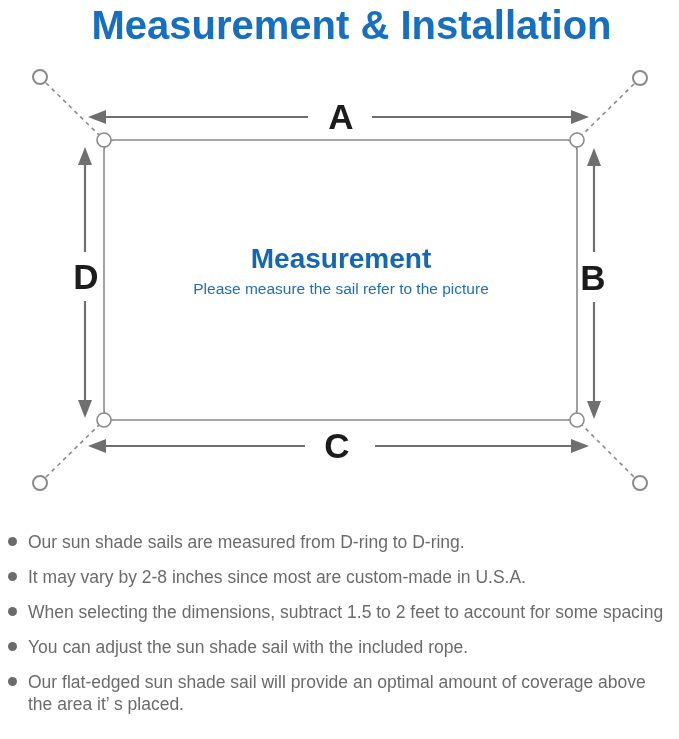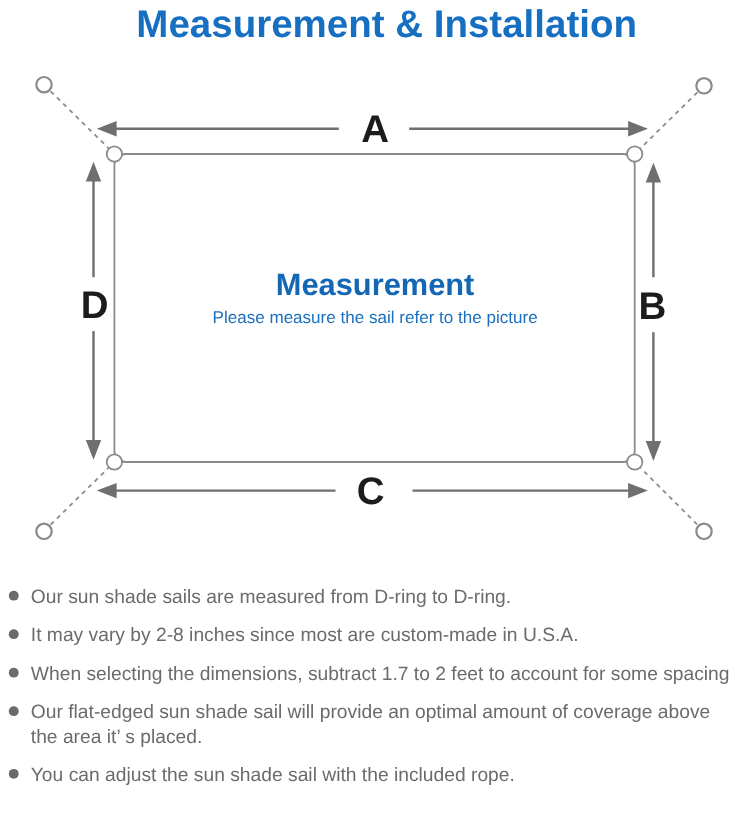--- a/index.html
+++ b/index.html
@@ -20,21 +20,21 @@
     background: #ffffff;
     overflow: hidden;
     font-family: "Liberation Sans", sans-serif;
   }
   .title {
     position: absolute;
     top: 3px;
     left: 0;
     width: 100%;
     text-align: center;
-    font-size: 35px;
+    font-size: 40px;
     font-weight: bold;
     color: var(--title-blue);
     letter-spacing: 0px;
     padding-left: 24px;
   }
   .diagram {
     position: absolute;
     top: 0;
     left: 0;
   }
@@ -159,31 +159,31 @@
     </div>
     <div class="note">
       <span class="dot"></span>
       <div>
         <div class="line">It may vary by 2-8 inches since most are custom-made in U.S.A.</div>
       </div>
     </div>
     <div class="note">
       <span class="dot"></span>
       <div>
-        <div class="line">When selecting the dimensions, subtract 1.7 to 2 feet to account for some spacing</div>
+        <div class="line">When selecting the dimensions, subtract 1.5 to 2 feet to account for some spacing</div>
+      </div>
+    </div>
+    <div class="note">
+      <span class="dot"></span>
+      <div>
+        <div class="line">You can adjust the sun shade sail with the included rope.</div>
       </div>
     </div>
     <div class="note">
       <span class="dot"></span>
       <div>
         <div class="line">Our flat-edged sun shade sail will provide an optimal amount of coverage above</div>
         <div class="line">the area it’ s placed.</div>
       </div>
     </div>
-    <div class="note">
-      <span class="dot"></span>
-      <div>
-        <div class="line">You can adjust the sun shade sail with the included rope.</div>
-      </div>
-    </div>
   </div>
 
 </div>
 
 </body></html>

